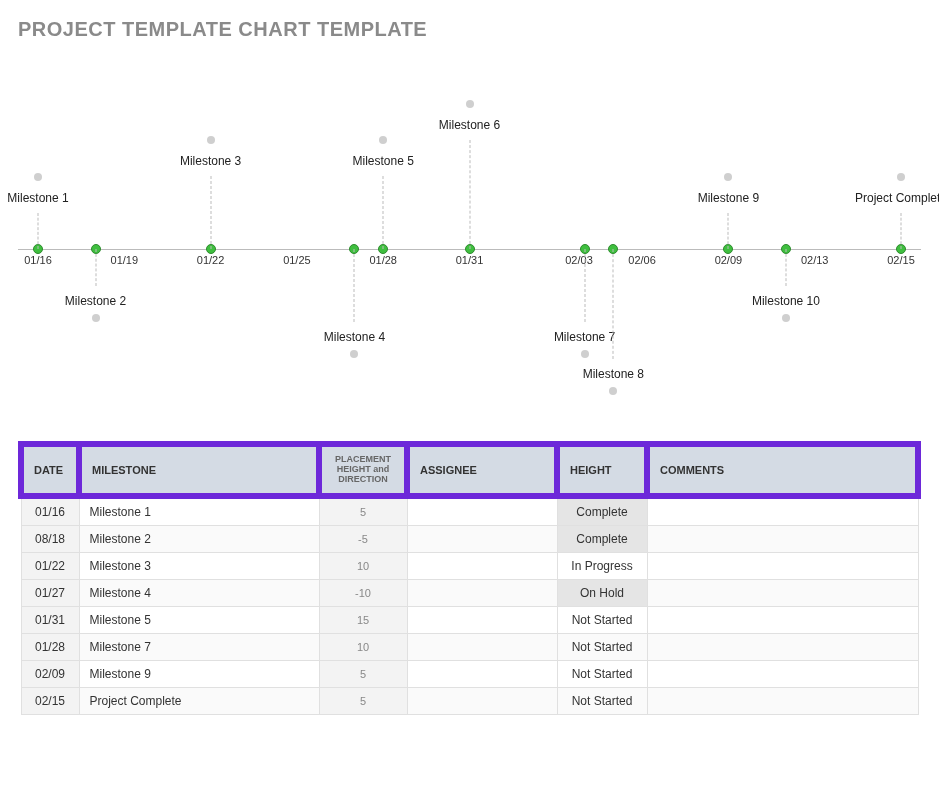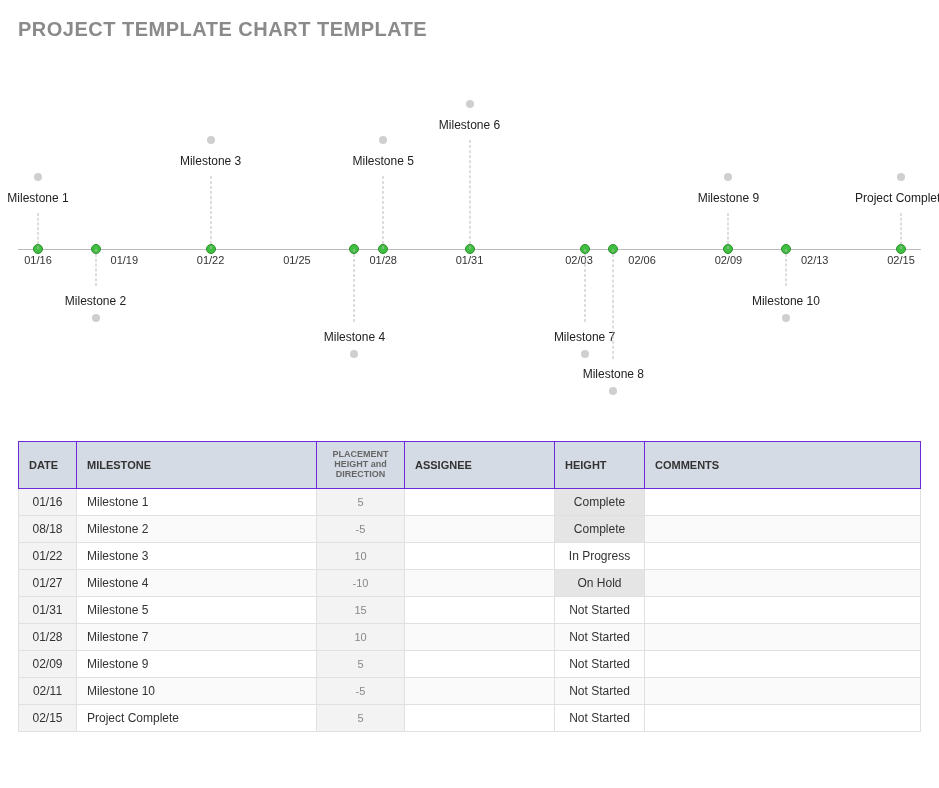--- a/index.html
+++ b/index.html
@@ -73,21 +73,21 @@
     width: 903px;
     margin: 0 auto;
     border-collapse: collapse;
     font-size: 12px;
   }
   .tbl th {
     background: #d4dbe4;
     text-align: left;
     font-weight: bold;
     padding: 8px 10px;
-    border: 1px solid #6d28d9;
+    border: 6px solid #6d28d9;
     font-size: 11px;
   }
   .tbl th.small {
     font-size: 9px;
     color: #666;
     text-align: center;
     line-height: 1.1;
   }
   .tbl td {
     padding: 6px 10px;
@@ -231,28 +231,20 @@
       </tr>
       <tr>
         <td class="date-cell">02/09</td>
         <td class="milestone-cell">Milestone 9</td>
         <td class="ph-cell">5</td>
         <td class="assignee-cell"></td>
         <td class="status-cell">Not Started</td>
         <td class="comments-cell"></td>
       </tr>
       <tr>
-        <td class="date-cell">02/11</td>
-        <td class="milestone-cell">Milestone 10</td>
-        <td class="ph-cell">-5</td>
-        <td class="assignee-cell"></td>
-        <td class="status-cell">Not Started</td>
-        <td class="comments-cell"></td>
-      </tr>
-      <tr>
         <td class="date-cell">02/15</td>
         <td class="milestone-cell">Project Complete</td>
         <td class="ph-cell">5</td>
         <td class="assignee-cell"></td>
         <td class="status-cell">Not Started</td>
         <td class="comments-cell"></td>
       </tr>
     </tbody>
 </table>
 

